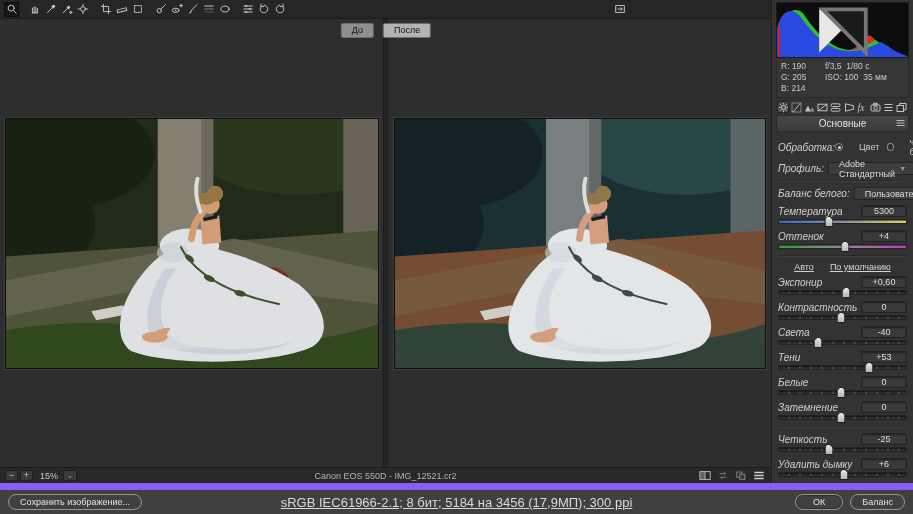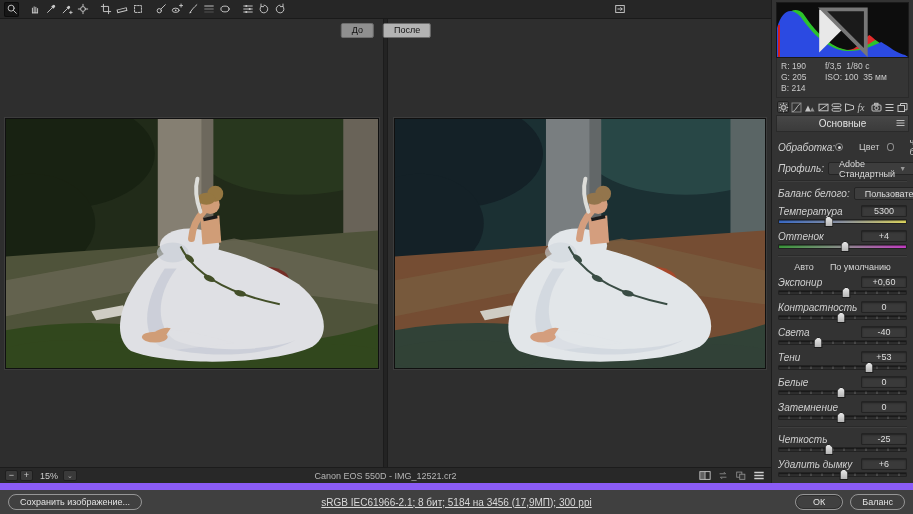--- a/index.html
+++ b/index.html
@@ -48,21 +48,21 @@
            padding:2px 4px 0 4px; overflow:hidden; }
   .hist { position:relative; background:#0d0d0d; border:1px solid #1a1a1a; height:56px; }
   .hist svg { display:block; width:100%; height:100%; }
   .clip { position:absolute; top:1px; width:11px; height:10px; }
   .clip.l { left:1px; } .clip.r { right:1px; }
   .exif { display:flex; background:#353535; border:1px solid #2a2a2a; border-top:none;
           padding:3px 4px; color:#c9c9c9; font-size:8.5px; line-height:11px; }
   .exif .rgb { width:44px; }
   .exif .shot { flex:1; }
   .ptabs { display:flex; align-items:center; justify-content:space-between; padding:3px 1px 2px 1px; }
-  .ptab { width:12px; height:12px; display:flex; align-items:center; justify-content:flex-end; border-radius:2px; }
+  .ptab { width:12px; height:12px; display:flex; align-items:center; justify-content:center; border-radius:2px; }
   .ptab svg { width:11px; height:11px; }
   .ptab.active { background:#4b4b4b; box-shadow:inset 0 0 0 1px #222; }
   .phead { position:relative; background:linear-gradient(#474747,#3b3b3b); border:1px solid #2a2a2a;
            color:#e3e3e3; font-size:10px; text-align:center; padding:2px 0; }
   .phead .menu { position:absolute; right:3px; top:3px; width:9px; }
   .pbody { padding:5px 2px 0 2px; }
 
   .row { display:flex; align-items:center; margin-bottom:5px; }
   .rlabel { color:#cfcfcf; font-size:10px; flex:0 0 auto;font-style:italic; }
   .spring { flex:1; }
@@ -70,42 +70,42 @@
   .radio { width:8px; height:8px; border-radius:50%; border:1px solid #8f8f8f; background:#2c2c2c; position:relative; }
   .radio.on::after { content:""; position:absolute; inset:1.5px; border-radius:50%; background:#ddd; }
   .rlab { color:#cfcfcf; font-size:9px; margin-left:16px; }
   .dd { display:flex; align-items:center; justify-content:space-between; background:#3d3d3d;
         border:1px solid #242424; color:#ddd; font-size:9px; padding:0 10px; height:13px; border-radius:2px; }
   .dd .arr { color:#999; font-size:7px; margin-left:4px; }
   .gridicon { margin-left:3px; }
   .hr { border:none; border-top:1px solid #2a2a2a; border-bottom:1px solid #3e3e3e; margin:4px 0 5px 0; }
 
   .links { display:flex; justify-content:center; gap:16px; margin:1px 0 4px 0; }
-  .lnk { color:#d5d5d5; font-size:9px; }
+  .lnk { color:#d5d5d5; font-size:9px; text-decoration:underline; }
 
   .srow { margin-bottom:6px; }
   .srow .top { display:flex; align-items:center; justify-content:space-between; margin-bottom:2px; }
   .sval { width:46px; height:12px; background:#3a3a3a; border:1px solid #232323;
           box-shadow:inset 0 1px 2px rgba(0,0,0,.45); color:#ddd; font-size:9px;
           text-align:center; line-height:11px; border-radius:1px; }
   .track { position:relative; height:5px; border:1px solid #222; border-radius:1px;
            box-shadow:inset 0 1px 1px rgba(0,0,0,.5); }
   .track.tonal { background:repeating-linear-gradient(90deg,#2e2e2e 0 9px,#4a4a4a 9px 11px); }
   .track.temp { background:linear-gradient(90deg,#3a6bc8,#8d93a0 50%,#ded65e); }
   .track.tint { background:linear-gradient(90deg,#3c9a3c,#8f8f8f 50%,#c53ec5); }
   .thumb { position:absolute; top:-4px; width:9px; height:11px; transform:translateX(-50%);
            background:linear-gradient(#e8e8e8,#b5b5b5); border:1px solid #1d1d1d;
            clip-path:polygon(50% 0,100% 38%,100% 100%,0 100%,0 38%); }
 
   
   .bottombar { grid-column:1 / 3; grid-row:2; background:#404040; border-top:7px solid #8b5cf6;
                display:flex; align-items:center; padding:0 8px; position:relative; }
   .pillbtn { background:transparent; border:1px solid #969696; border-radius:9px; color:#e2e2e2;
              font-size:9px; padding:2px 11px; font-family:"Liberation Sans",sans-serif; }
-  .wflink { position:absolute; left:0; right:0; text-align:center; color:#d8d8d8; font-size:10px;
+  .wflink { position:absolute; left:0; right:0; text-align:center; color:#d8d8d8; font-size:13px;
             text-decoration:underline; pointer-events:none; }
   .wflink span { pointer-events:auto; }
   .btns-right { margin-left:auto; display:flex; gap:7px; z-index:2; }
   .pillbtn.ok { padding:2px 17px; box-shadow:0 0 0 1px #2e2e2e inset; }
 </style>
 </head>
 <body>
 
 <div class="app">
 

